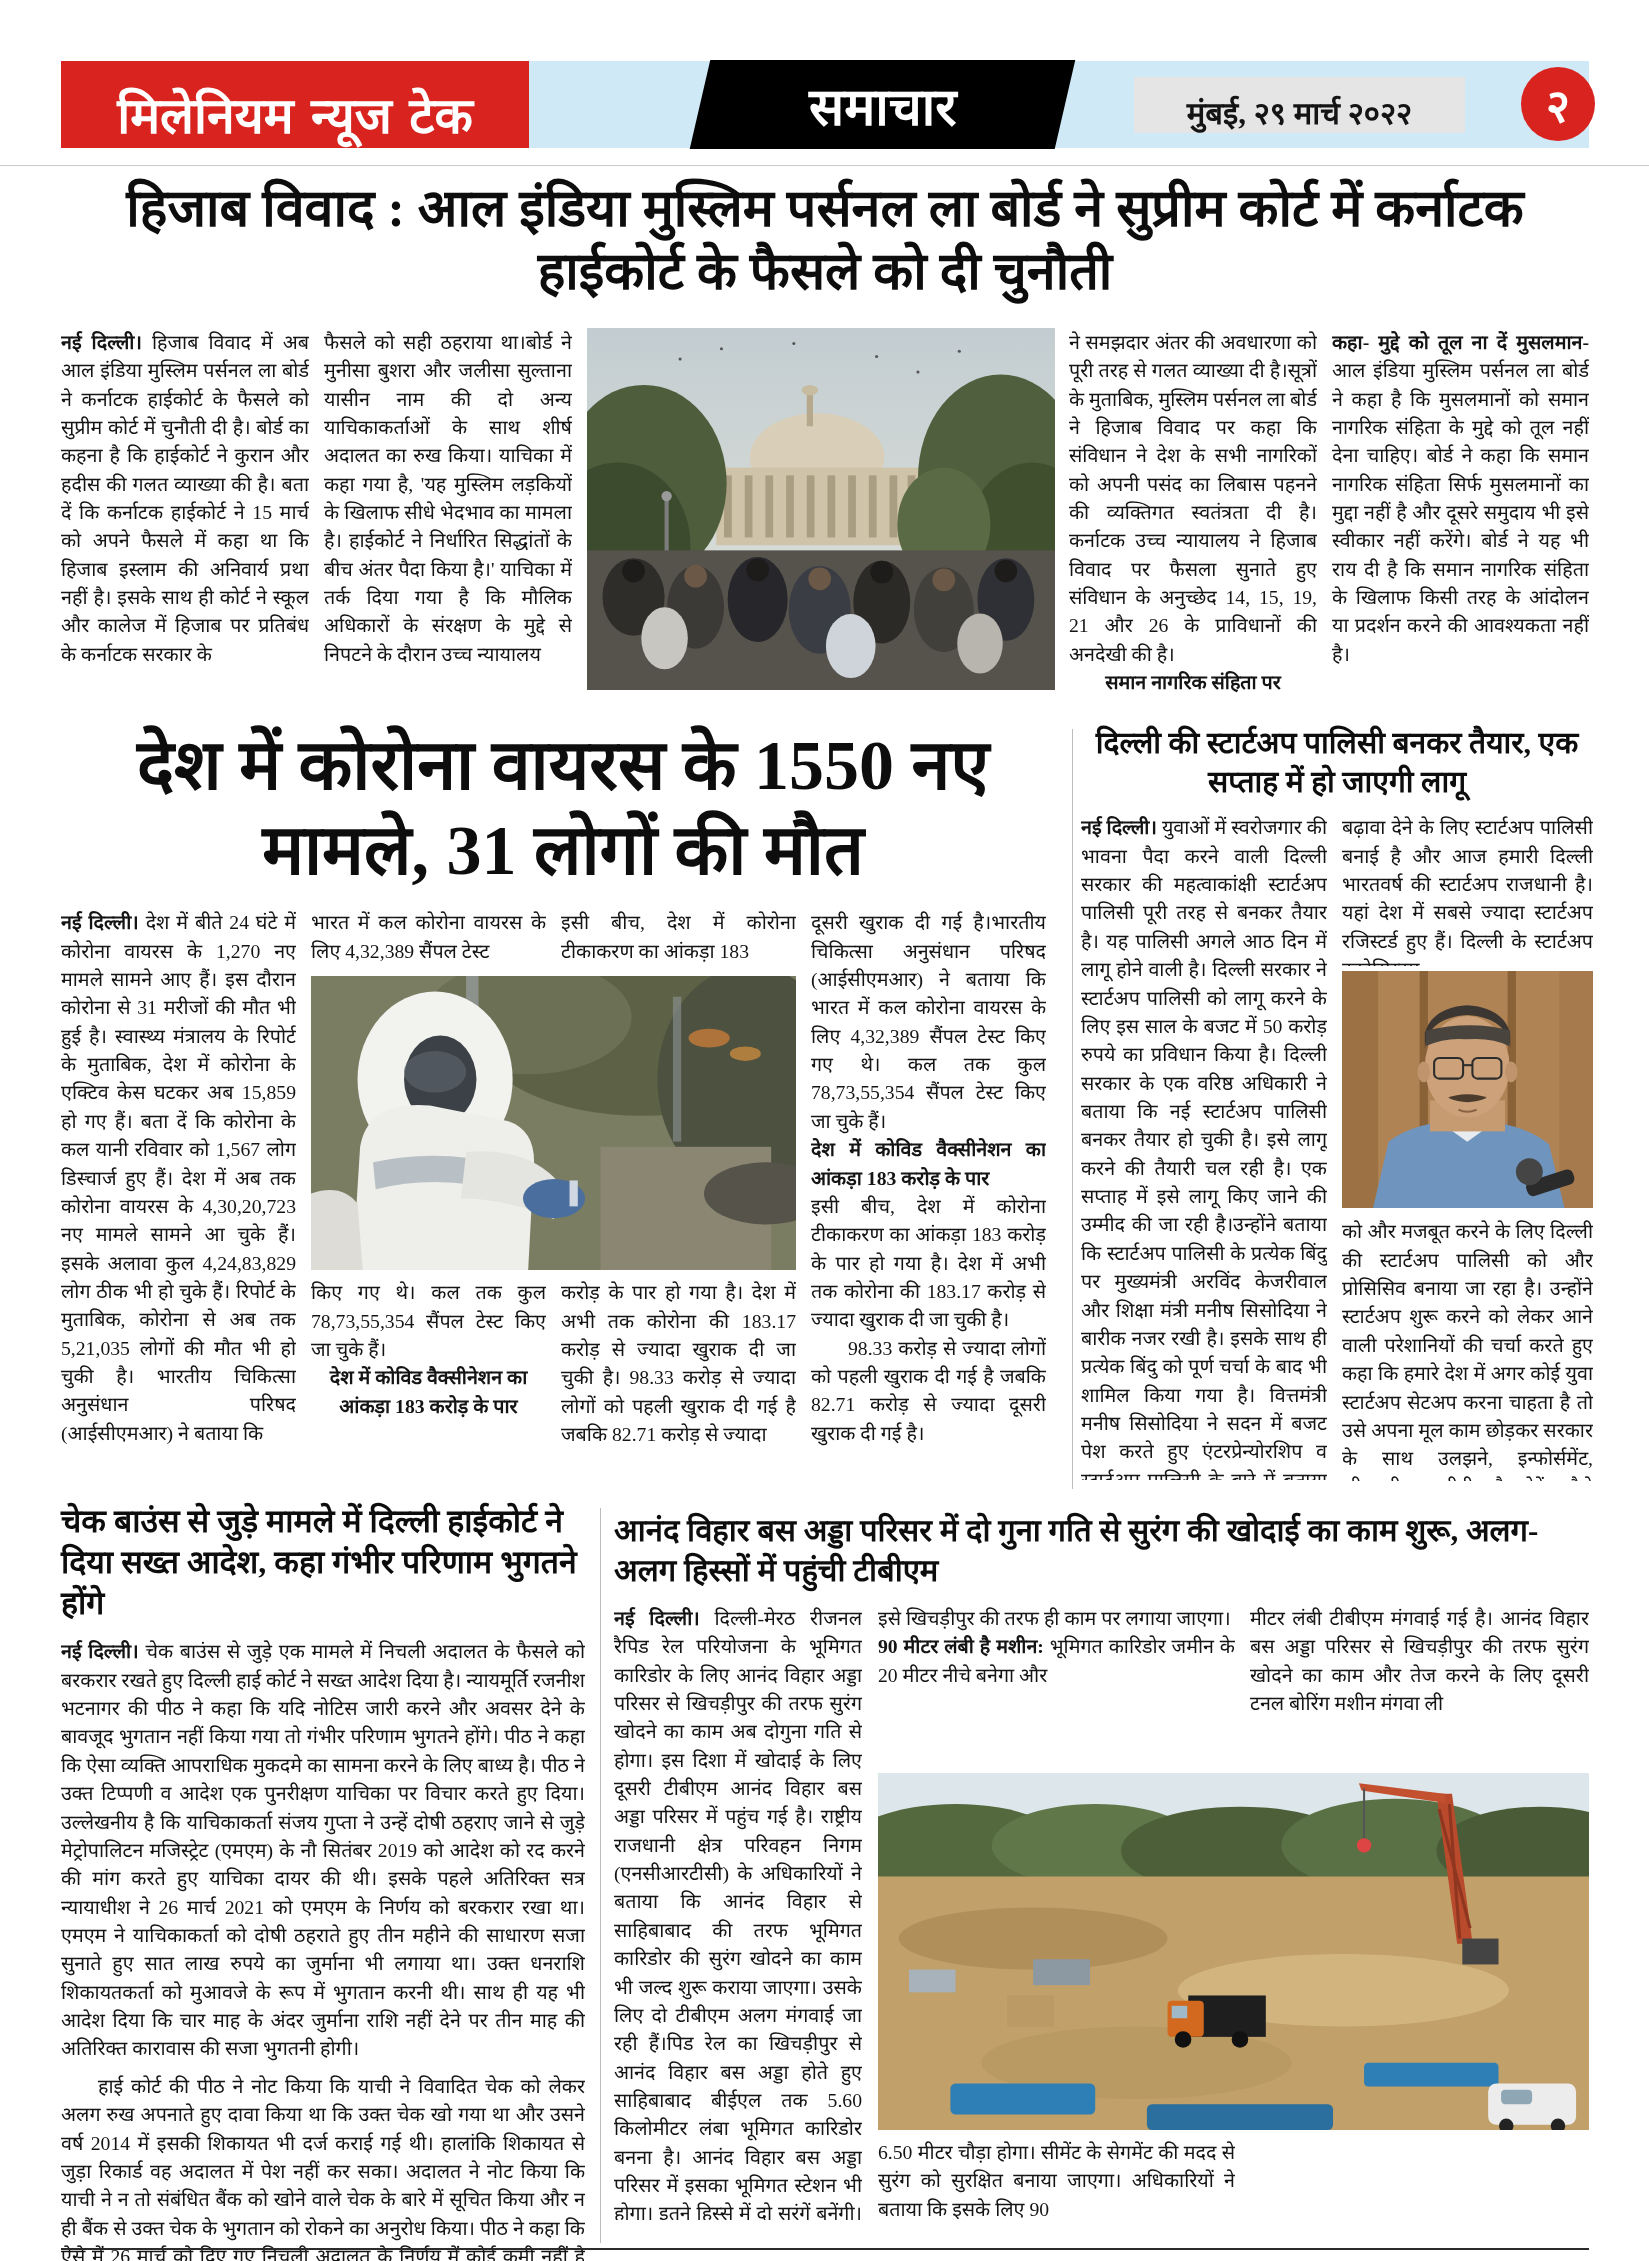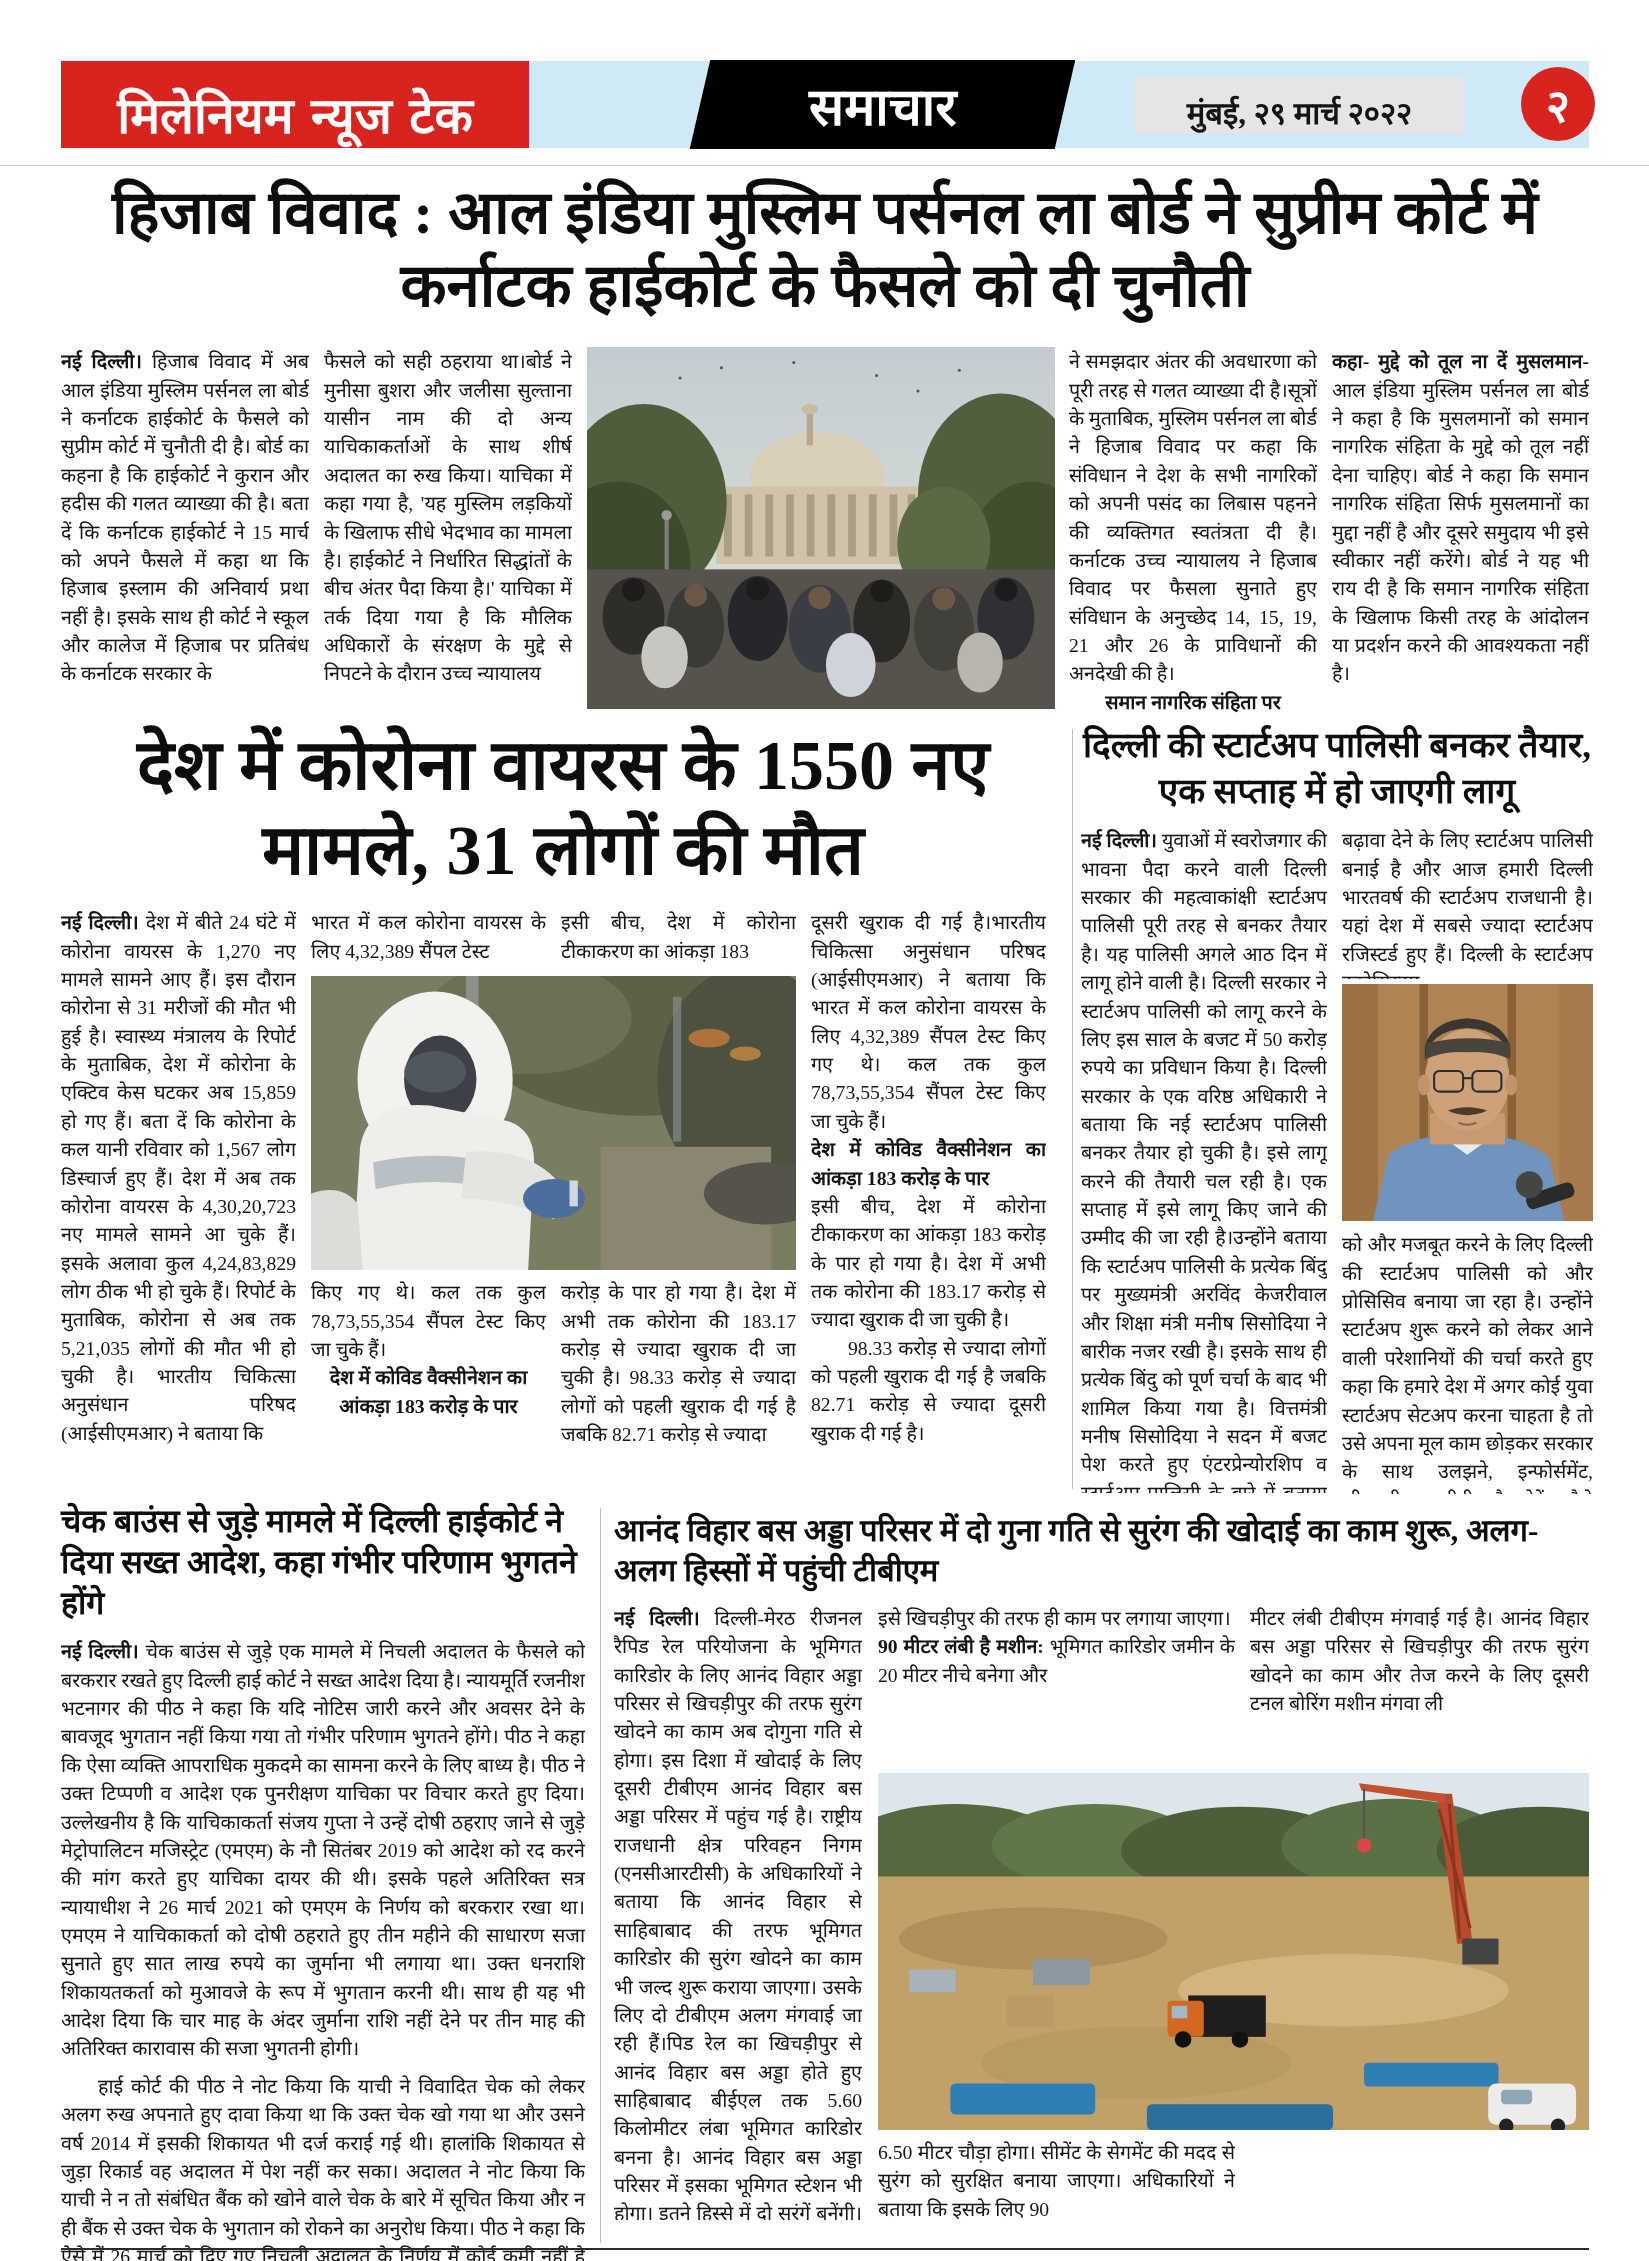--- a/index.html
+++ b/index.html
@@ -27,41 +27,41 @@
   
   .headline{font-weight:bold;color:#0d0d0d;line-height:1.22;}
   .center{text-align:center;}
   .bodytxt{font-size:19.7px;line-height:1.44;text-align:justify;overflow:hidden;}
   .indent{text-indent:37px;}
   .dl{font-weight:bold;}
   .subhead{font-weight:bold;}
   .abs{position:absolute;}
   
   .a1{position:absolute;left:61px;top:177px;width:1528px;height:546px;}
-  .a1 .headline{font-size:60px;}
+  .a1 .headline{font-size:52px;}
   .a1-body{position:relative;margin-top:24px;height:368px;}
   .h-c1{left:0;top:0;width:248px;height:368px;}
   .h-c2{left:263px;top:0;width:248px;height:368px;}
   .h-photo{left:526px;top:0;width:468px;height:362px;}
   .h-c3{left:1008px;top:0;width:248px;height:368px;}
   .h-c4{left:1271px;top:0;width:257px;height:368px;}
   
   .a2{position:absolute;left:61px;top:723px;width:1004px;height:772px;}
   .a2 .headline{font-size:70px;}
   .a2-body{position:relative;margin-top:14.5px;height:590px;}
   .c-c1{left:0;top:0;width:235px;height:585px;}
   .c-c2t{left:250px;top:0;width:235px;height:63px;}
   .c-photo{left:250px;top:68px;width:485px;height:294px;}
   .c-c2b{left:250px;top:370px;width:235px;height:214px;}
   .c-c3t{left:500px;top:0;width:235px;height:63px;}
   .c-c3b{left:500px;top:370px;width:235px;height:214px;}
   .c-c4{left:750px;top:0;width:235px;height:585px;}
   
   .a3{position:absolute;left:1081px;top:723px;width:512px;height:776px;}
-  .a3 .headline{font-size:35px;line-height:1.3;}
+  .a3 .headline{font-size:30px;line-height:1.3;}
   .a3-body{position:relative;margin-top:12.4px;height:667px;}
   .s-c1{left:0;top:0;width:246px;height:667px;}
   .s-c2t{left:261px;top:0;width:251px;height:153px;}
   .s-photo{left:261px;top:158px;width:251px;height:237px;}
   .s-c2b{left:261px;top:404px;width:251px;height:264px;}
   
   .a4{position:absolute;left:61px;top:1501px;width:524px;height:745px;}
   .a4 .headline{font-size:32px;line-height:1.28;}
   .a4-body{margin-top:13.5px;height:641px;}
   

